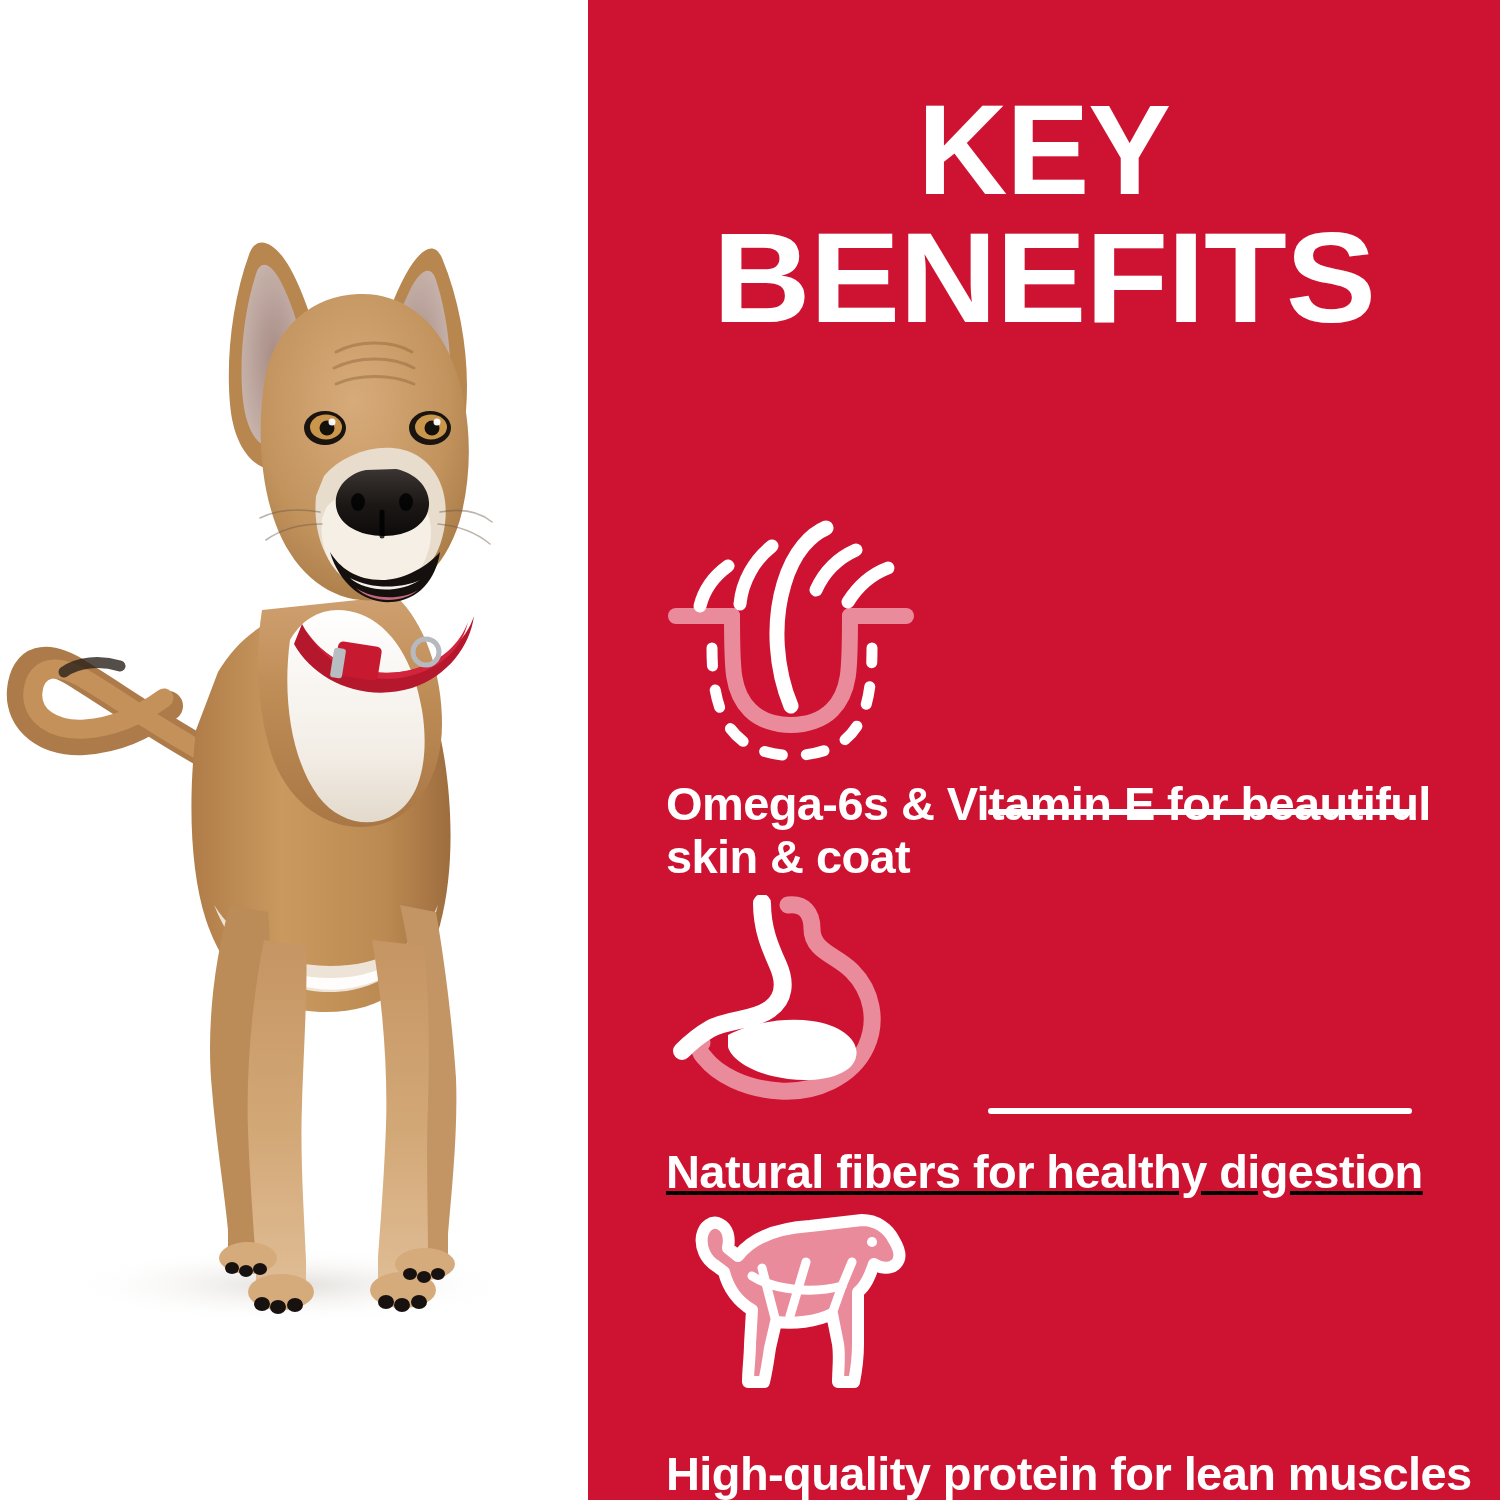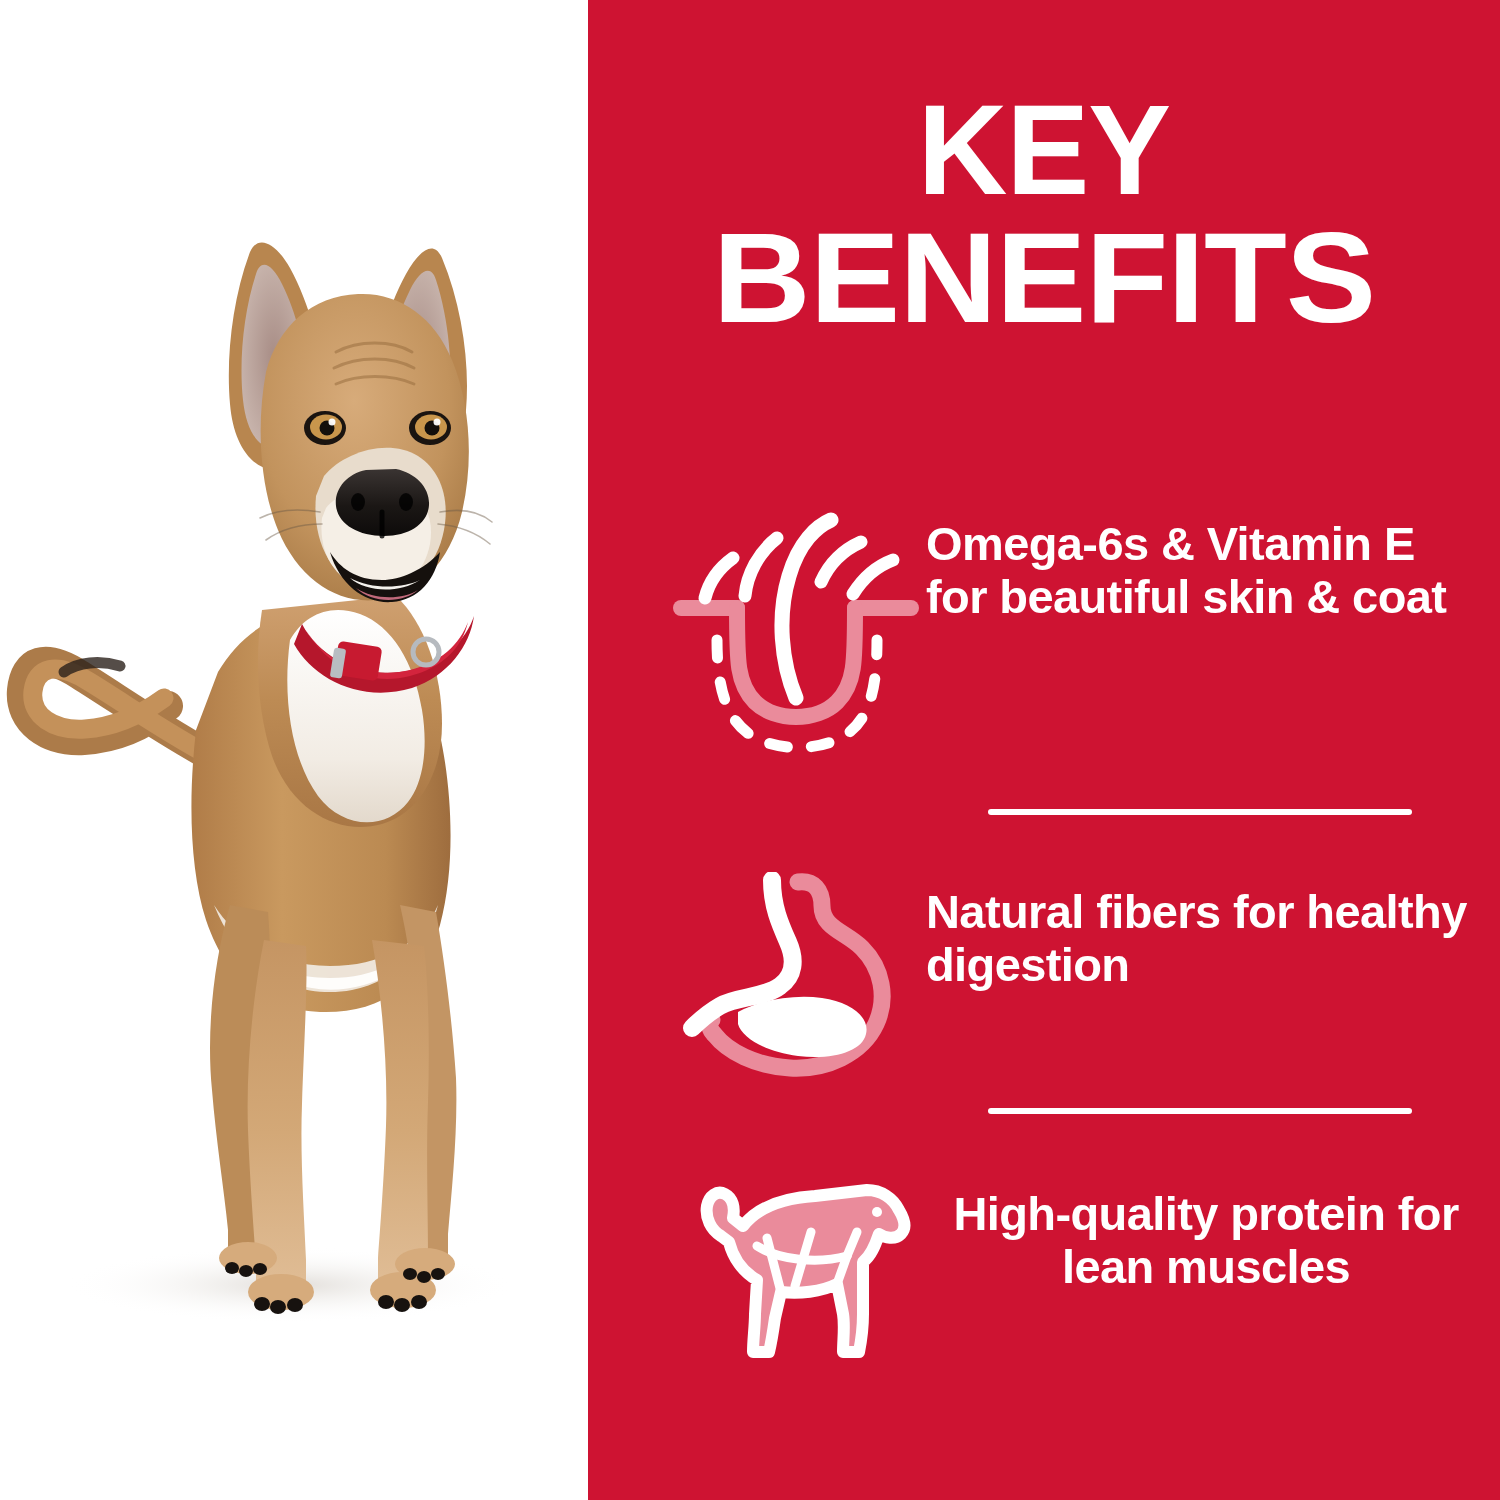--- a/index.html
+++ b/index.html
@@ -63,25 +63,25 @@
     transform: scaleX(1.06);
     margin-top: 4px;
   }
 
   
   .benefit-row {
     position: absolute;
     left: 78px;
     width: 820px;
     display: flex;
-    flex-direction: row;
+    flex-direction: column;
     align-items: flex-start;
   }
   #row-0 { top: 512px; }
-  #row-1 { top: 872px; }
+  #row-1 { top: 872px; text-decoration: underline; }
   #row-2 { top: 1172px; text-align: center; }
 
   .benefit-icon {
     flex: 0 0 260px;
     height: 220px;
     display: flex;
     align-items: center;
     justify-content: center;
   }
   #row-0 .benefit-icon { height: 245px; }

